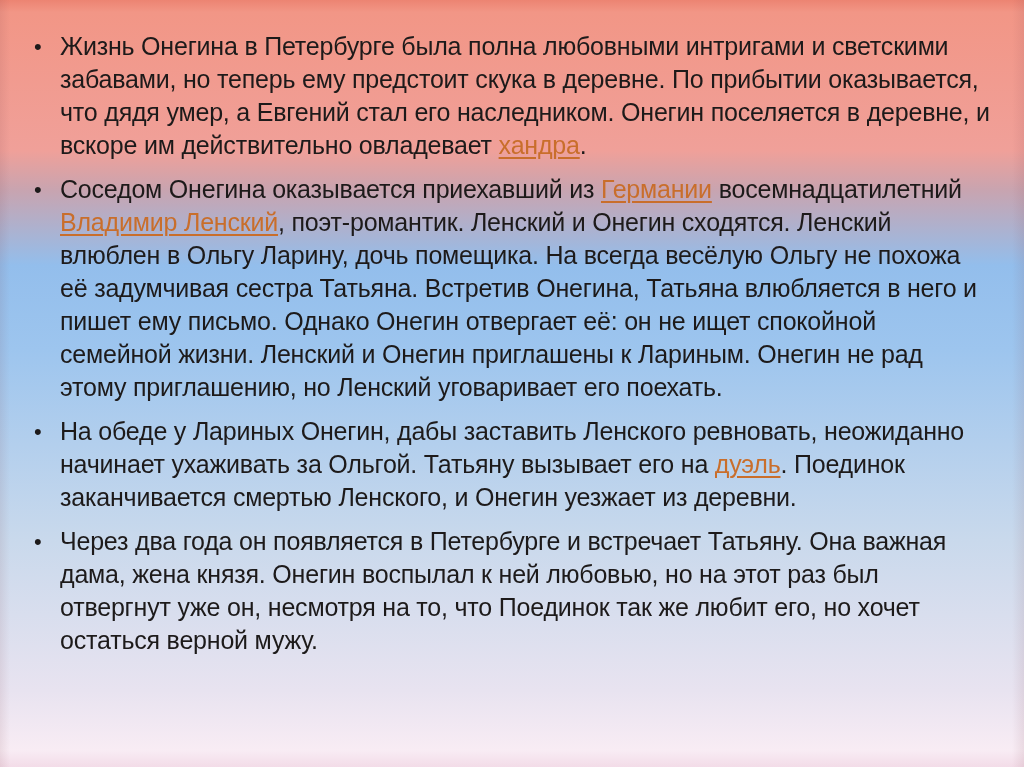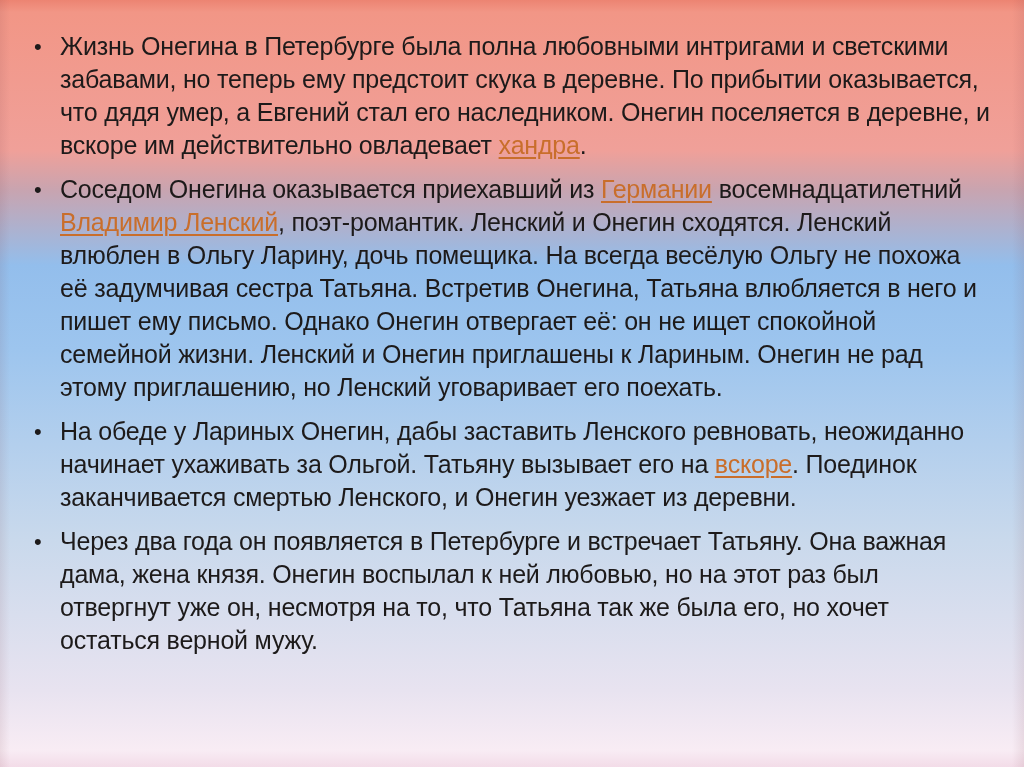--- a/index.html
+++ b/index.html
@@ -79,22 +79,22 @@
       <p class="text"><span>Жизнь Онегина в Петербурге была полна любовными интригами и светскими забавами, но теперь ему предстоит скука в деревне. По прибытии оказывается, что дядя умер, а Евгений стал его наследником. Онегин поселяется в деревне, и вскоре им действительно овладевает </span><a class="link">хандра</a><span>.</span></p>
     </div>
 
     <div class="bullet-item">
       <span class="marker">•</span>
       <p class="text"><span>Соседом Онегина оказывается приехавший из </span><a class="link">Германии</a><span> восемнадцатилетний </span><a class="link">Владимир Ленский</a><span>, поэт-романтик. Ленский и Онегин сходятся. Ленский влюблен в Ольгу Ларину, дочь помещика. На всегда весёлую Ольгу не похожа её задумчивая сестра Татьяна. Встретив Онегина, Татьяна влюбляется в него и пишет ему письмо. Однако Онегин отвергает её: он не ищет спокойной семейной жизни. Ленский и Онегин приглашены к Лариным. Онегин не рад этому приглашению, но Ленский уговаривает его поехать.</span></p>
     </div>
 
     <div class="bullet-item">
       <span class="marker">•</span>
-      <p class="text"><span>На обеде у Лариных Онегин, дабы заставить Ленского ревновать, неожиданно начинает ухаживать за Ольгой. Татьяну вызывает его на </span><a class="link">вскоре</a><span>. Поединок заканчивается смертью Ленского, и Онегин уезжает из деревни.</span></p>
+      <p class="text"><span>На обеде у Лариных Онегин, дабы заставить Ленского ревновать, неожиданно начинает ухаживать за Ольгой. Татьяну вызывает его на </span><a class="link">дуэль</a><span>. Поединок заканчивается смертью Ленского, и Онегин уезжает из деревни.</span></p>
     </div>
 
     <div class="bullet-item">
       <span class="marker">•</span>
-      <p class="text"><span>Через два года он появляется в Петербурге и встречает Татьяну. Она важная дама, жена князя. Онегин воспылал к ней любовью, но на этот раз был отвергнут уже он, несмотря на то, что Татьяна так же была его, но хочет остаться верной мужу.</span></p>
+      <p class="text"><span>Через два года он появляется в Петербурге и встречает Татьяну. Она важная дама, жена князя. Онегин воспылал к ней любовью, но на этот раз был отвергнут уже он, несмотря на то, что Поединок так же любит его, но хочет остаться верной мужу.</span></p>
     </div>
 
   </div>
 </div>
 
 </body></html>

